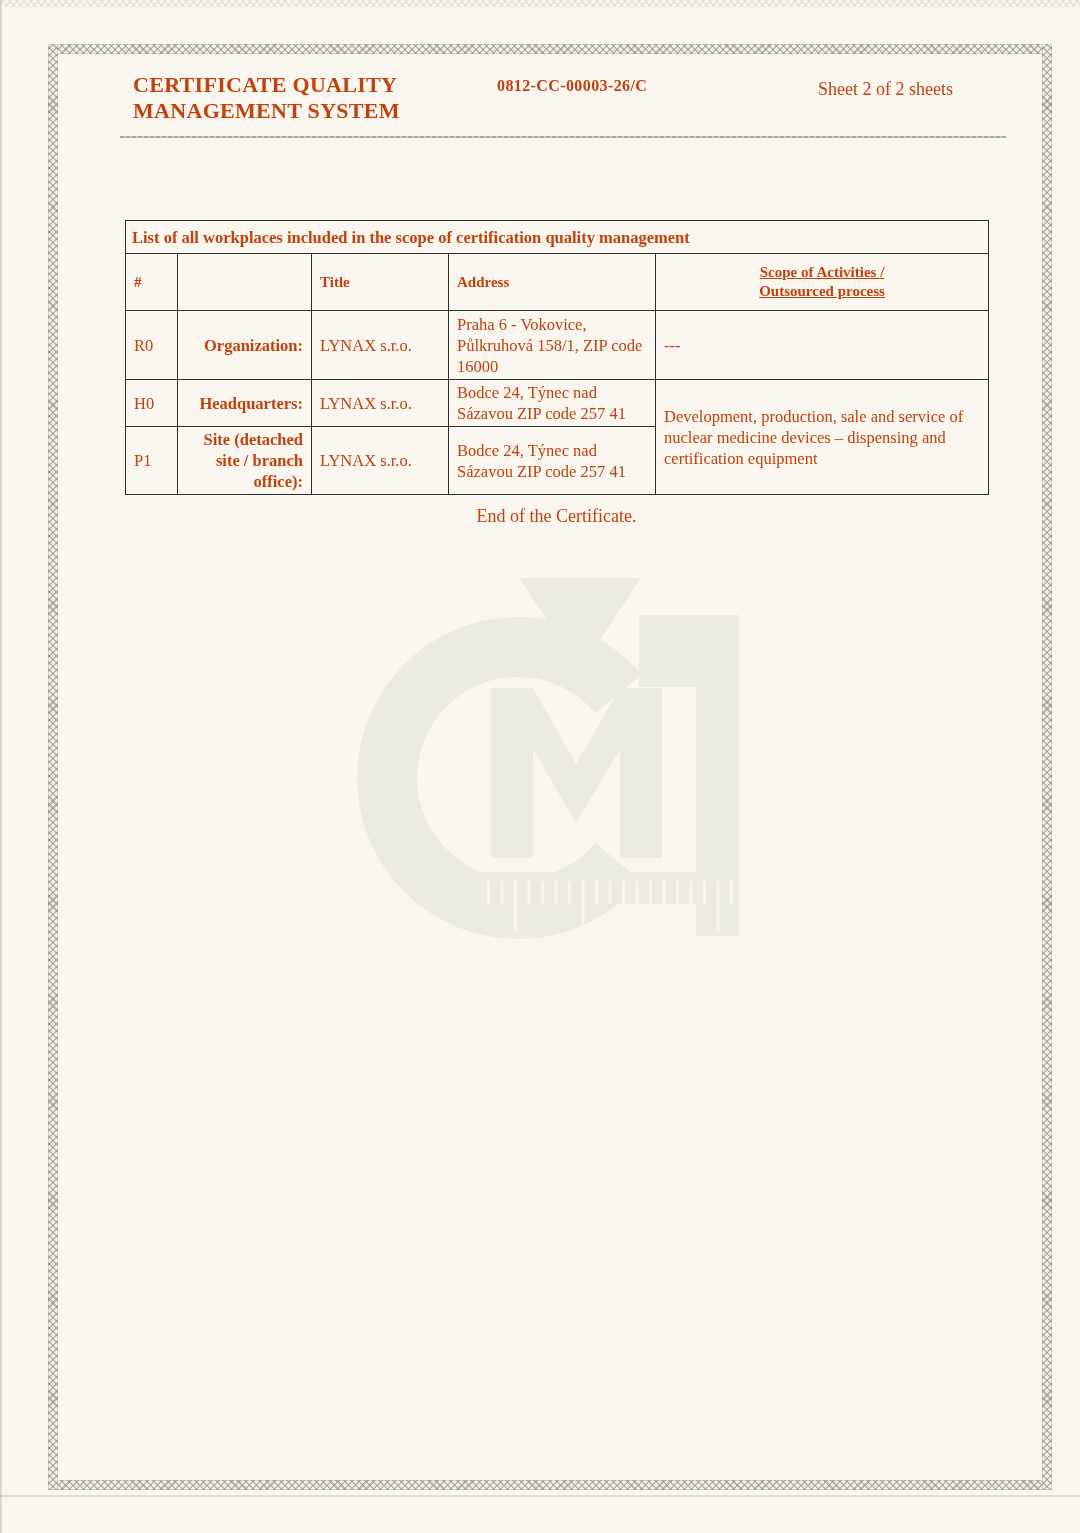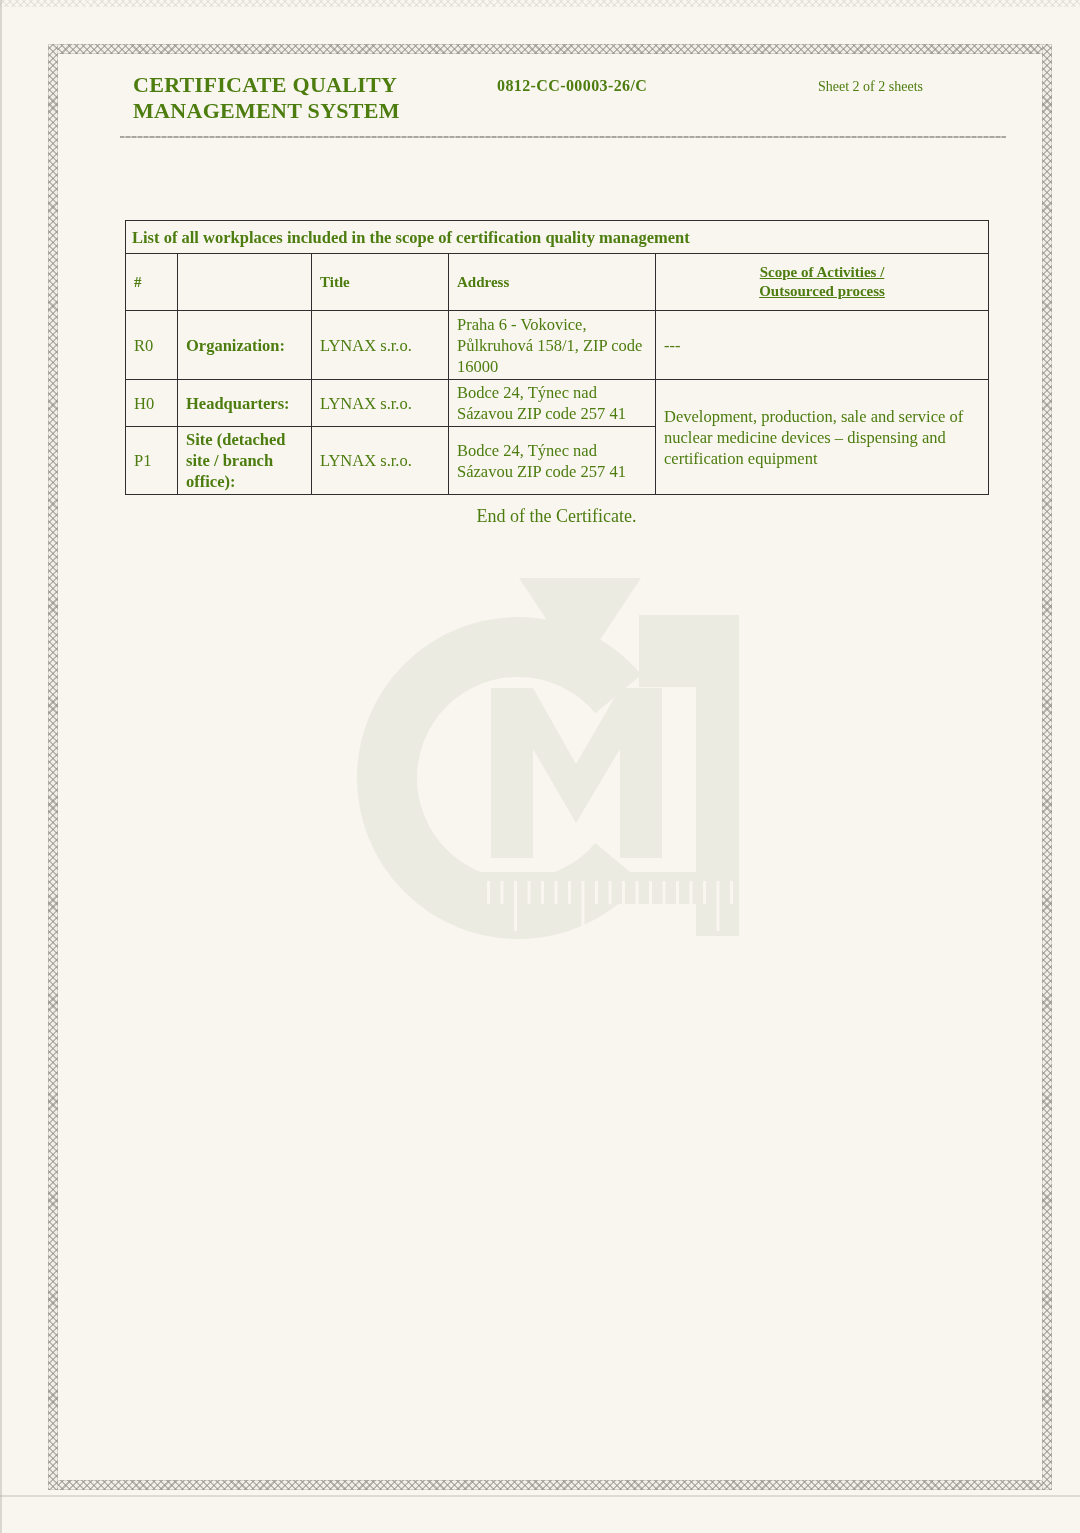--- a/index.html
+++ b/index.html
@@ -6,21 +6,21 @@
   body{
     background:#e9e7e0;
     font-family:"Liberation Serif", serif;
   }
   .page{
     position:relative;
     width:1080px;
     height:1533px;
     margin:0 auto;
     background:#f8f6ef;
-    color:#4d7c0f;
+    color:#c2410c;
     overflow:hidden;
   }
 
   
   .scan-edge-top{
     position:absolute;left:0;top:0;width:100%;height:7px;
     background-image:
       repeating-linear-gradient(45deg, rgba(150,148,138,.45) 0 1.4px, transparent 1.4px 5px),
       repeating-linear-gradient(-45deg, rgba(150,148,138,.45) 0 1.4px, transparent 1.4px 5px);
     opacity:.35;
@@ -53,21 +53,21 @@
     position:absolute;left:133px;top:72px;
     font-size:22px;font-weight:bold;line-height:26px;
     letter-spacing:.3px;white-space:pre-line;
   }
   .cert-number{
     position:absolute;left:497px;top:77px;
     font-size:16px;font-weight:bold;letter-spacing:.4px;
   }
   .sheet-info{
     position:absolute;left:818px;top:79px;
-    font-size:14px;
+    font-size:18px;
   }
   .header-rule{
     position:absolute;left:120px;top:136px;width:886px;height:2px;
     background:repeating-linear-gradient(90deg,#a9a79f 0 4px,#c9c7bf 4px 6px);
   }
 
   
   .cert-table{
     position:absolute;left:125px;top:220px;width:863px;
     border-collapse:collapse;table-layout:fixed;
@@ -79,21 +79,21 @@
     font-size:16.5px;
     line-height:21px;
   }
   .caption-cell{
     text-align:left;font-weight:bold;font-size:17px;
     padding:4px 6px !important;height:24px;
   }
   .header-row td{font-weight:bold;font-size:15px;line-height:19px;height:52px;}
   .th-scope{text-align:center;white-space:pre-line;text-decoration:underline;}
   .cell-id{font-weight:normal;}
-  .cell-label{font-weight:bold;line-height:20px;}
+  .cell-label{font-weight:bold;line-height:20px;text-align:right;}
   .row-r0 td{height:64px;}
   .row-h0 td{height:42px;}
   .row-p1 td{height:60px;}
 
   
   .end-text{
     position:absolute;left:125px;top:506px;width:863px;
     text-align:center;font-size:18px;
   }
 

